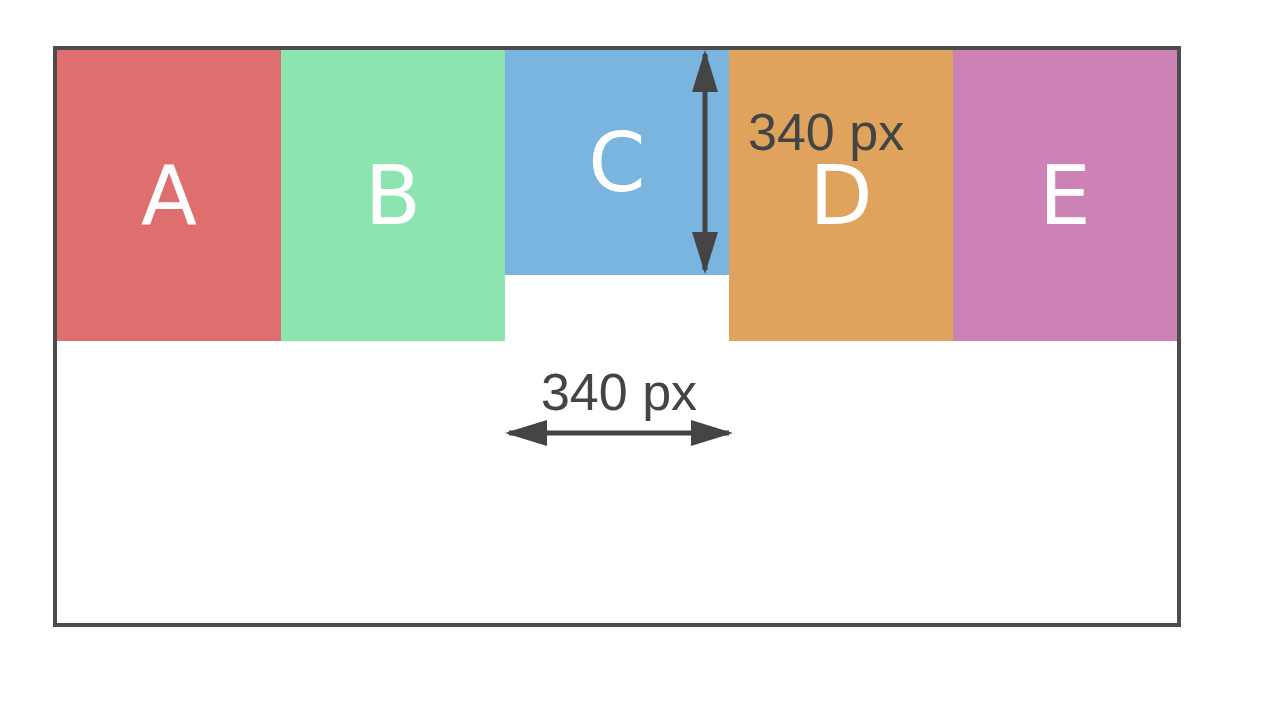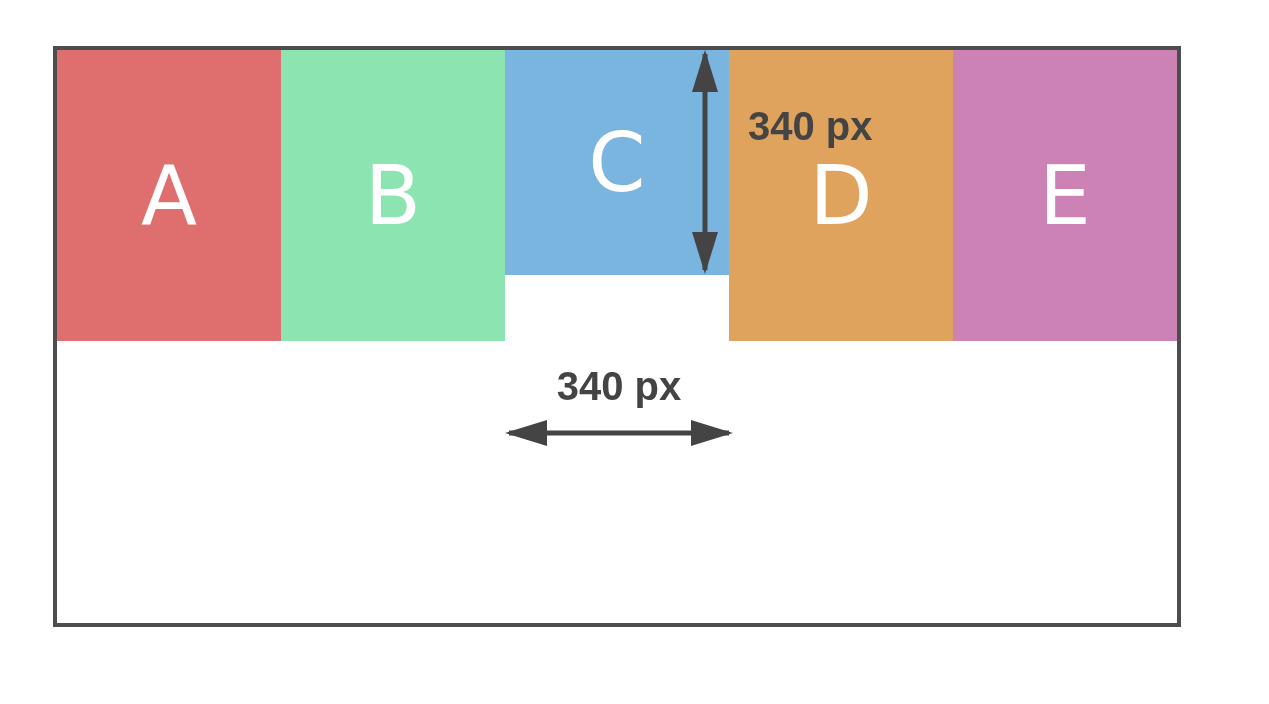--- a/index.html
+++ b/index.html
@@ -37,22 +37,22 @@
     font-size: 82px;
     font-weight: 400;
     line-height: 1;
     user-select: none;
   }
   .box.short { height: 225px; }
 
   .dim-label {
     position: absolute;
     color: var(--ink-color, #444444);
-    font-size: 40px;
-    font-weight: 700;
+    font-size: 52px;
+    font-weight: 400;
     line-height: 1;
     white-space: nowrap;
   }
   .v-label { left: 748px; top: 106px; }
   .h-label { left: 505px; top: 366px; width: 228px; text-align: center; }
 
   .arrow { position: absolute; display: block; }
   .v-arrow { left: 691px; top: 50px; }
   .h-arrow { left: 505px; top: 418px; }
 

